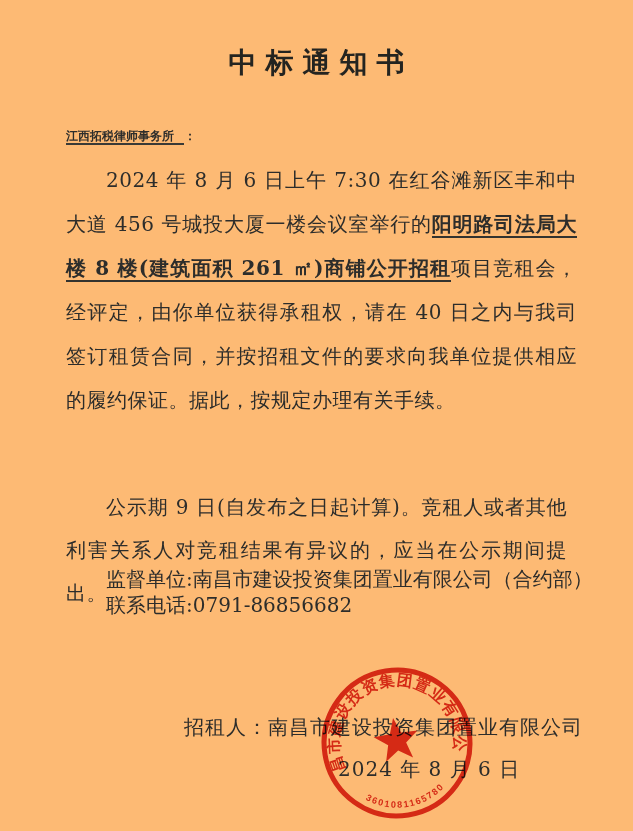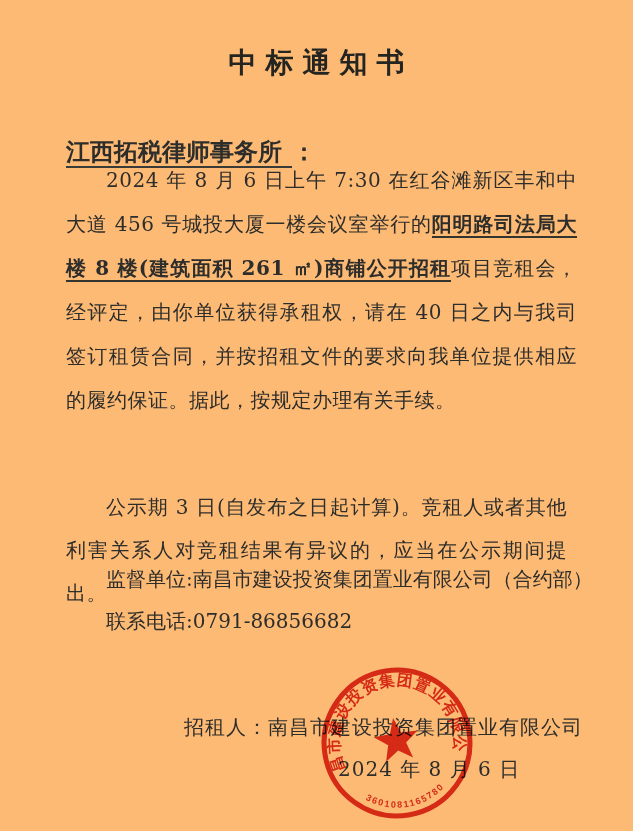--- a/index.html
+++ b/index.html
@@ -13,22 +13,22 @@
     color:#2d2d2b;
   }
   .title{
     position:absolute;top:44px;left:0;right:0;
     text-align:center;
     font-size:28px;font-weight:700;
     letter-spacing:9px;text-indent:9px;
     color:#242420;
   }
   .addressee{
-    position:absolute;left:66px;top:136px;
-    font-size:24px;font-weight:700;
+    position:absolute;left:66px;top:128px;
+    font-size:12px;font-weight:700;
   }
   .addressee .name{
     border-bottom:2px solid #3a3a36;
     padding-right:10px;
   }
   .body-para{
     position:absolute;left:66px;right:56px;top:158px;
     font-size:20px;line-height:44px;
     text-align:justify;text-indent:2em;
     letter-spacing:0.5px;
@@ -49,21 +49,21 @@
     position:absolute;left:66px;right:66px;top:486px;
     font-size:20px;line-height:43px;
     text-align:justify;text-indent:2em;
     letter-spacing:0.5px;
   }
   .supervisor{
     position:absolute;left:66px;right:29px;top:566px;
     font-size:20px;text-indent:2em;white-space:nowrap;
   }
   .phone{
-    position:absolute;left:66px;top:608px;
+    position:absolute;left:66px;top:592px;
     font-size:20px;text-indent:2em;
   }
   .signature{
     position:absolute;left:184px;top:714px;
     font-size:20px;letter-spacing:1px;white-space:nowrap;
   }
   .date{
     position:absolute;left:338px;top:756px;
     font-size:20px;letter-spacing:1px;
   }
@@ -94,21 +94,21 @@
 
 <div class="page">
 
   <div class="title">中标通知书</div>
 
   <div class="addressee"><span class="name">江西拓税律师事务所</span><span>：</span></div>
 
   <div class="body-para"><span>2024 年 8 月 6 日上午 7:30 在红谷滩新区丰和中大道 456 号城投大厦一楼会议室举行的</span><span class="emph">阳明路司法局大楼 8 楼(建筑面积 261 ㎡)商铺公开招租</span><span>项目竞租会，经评定，由你单位获得承租权，请在 40 日之内与我司签订租赁合同，并按招租文件的要求向我单位提供相应的履约保证。据此，按规定办理有关手续。</span></div>
 
 
-  <div class="notice">公示期 3 日(自发布之日起计算)。竞租人或者其他利害关系人对竞租结果有异议的，应当在公示期间提出。</div>
+  <div class="notice">公示期 9 日(自发布之日起计算)。竞租人或者其他利害关系人对竞租结果有异议的，应当在公示期间提出。</div>
 
   <div class="supervisor">监督单位:南昌市建设投资集团置业有限公司（合约部）</div>
 
   <div class="phone">联系电话:0791-86856682</div>
 
   <div class="signature"><span>招租人：</span><span>南昌市建设投资集团置业有限公司</span></div>
 
   <div class="date">2024 年 8 月 6 日</div>
 
   <svg class="seal" viewBox="0 0 160 160" aria-hidden="true">

